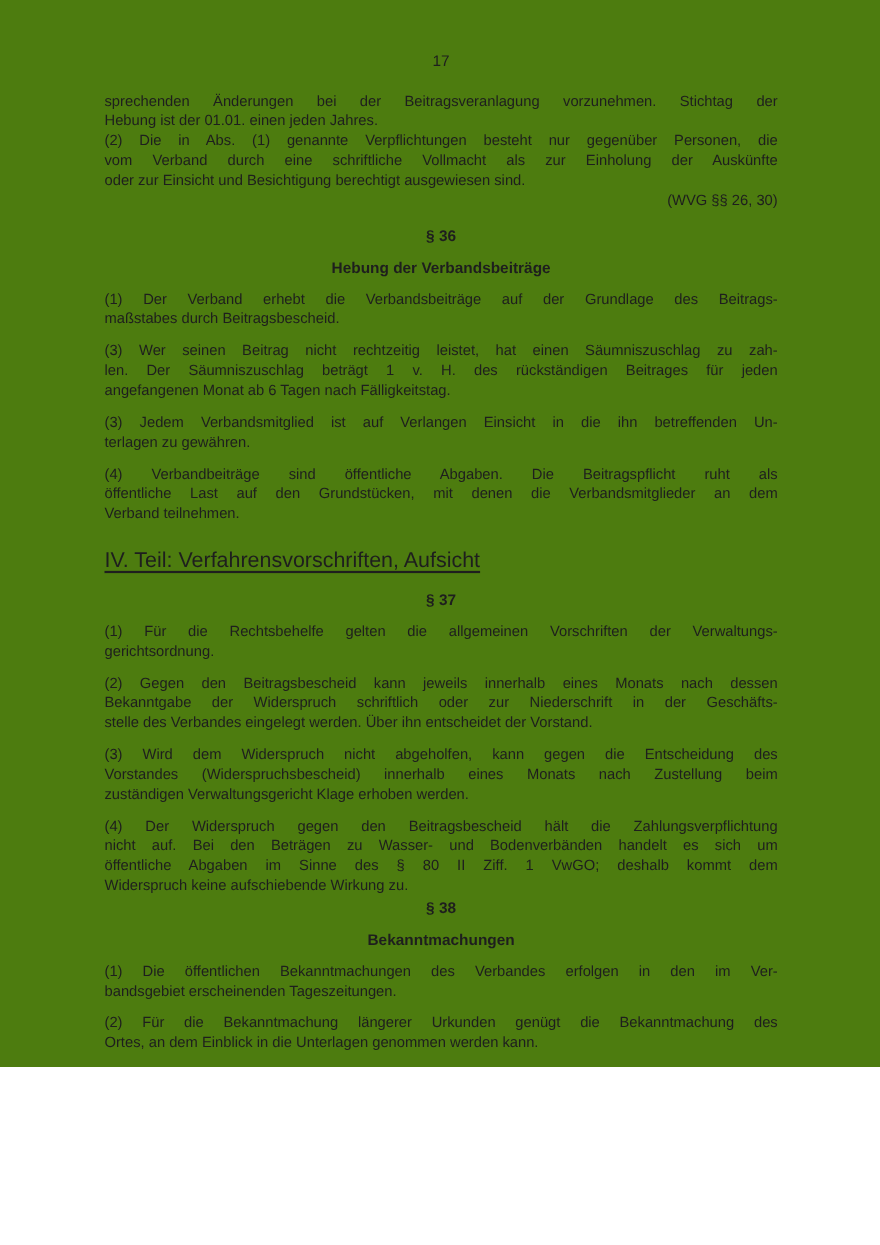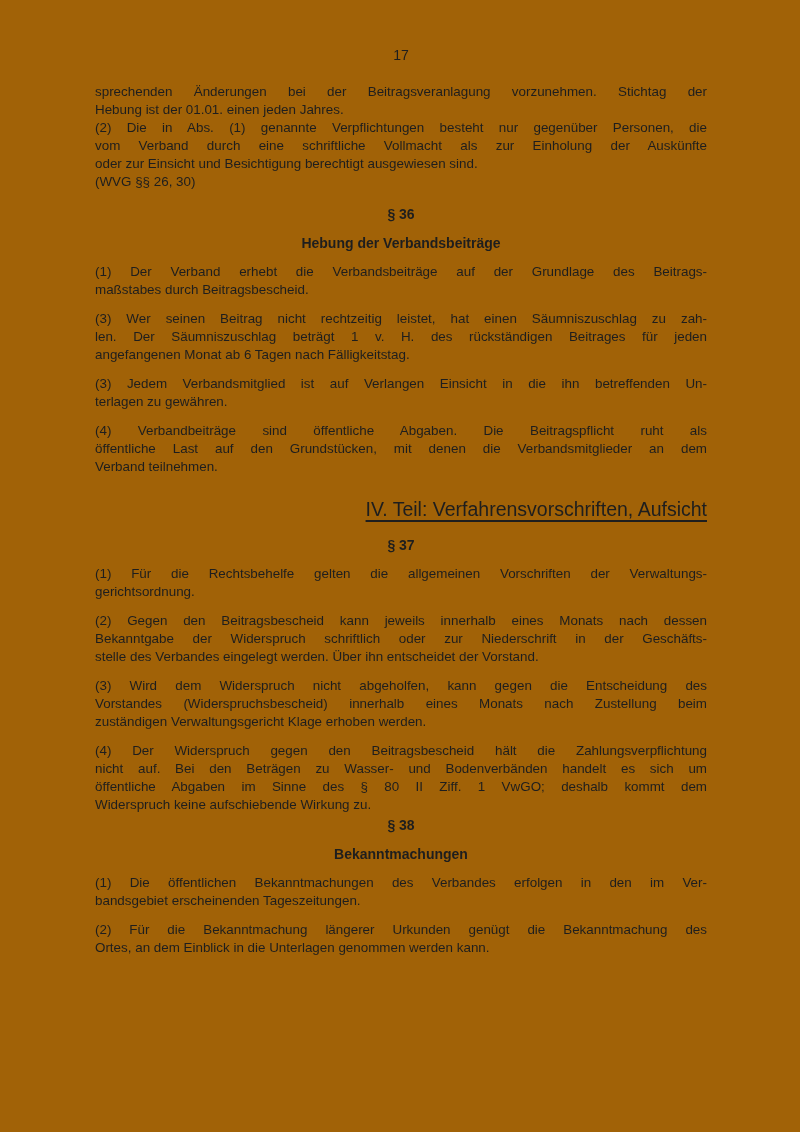--- a/index.html
+++ b/index.html
@@ -1,21 +1,21 @@
 <!DOCTYPE html>
 <html><head>
 <meta charset="utf-8">
 <style>
   html, body { margin: 0; padding: 0; }
   body { background: #ffffff; }
   .page {
     position: relative;
     width: 800px;
-    height: 1132px;
-    background: #a16207;
+    height: 970px;
+    background: #4d7c0f;
     overflow: hidden;
     font-family: "Liberation Sans", "DejaVu Sans", sans-serif;
     color: #1e1e1e;
   }
   .content {
     position: absolute;
     left: 95px;
     top: 46px;
     width: 612px;
     font-size: 13.4px;
@@ -36,32 +36,32 @@
     font-size: 14px;
   }
   .h-para.tight { margin-top: 2px; }
   .h-title {
     font-weight: bold;
     text-align: center;
     font-size: 14px;
   }
   .h-part {
     margin-top: 20px;
-    text-align: right;
+    text-align: left;
     font-size: 19.5px;
     line-height: 26px;
   }
   .h-part .u {
     text-decoration: underline;
     text-underline-offset: 4px;
     text-decoration-thickness: 1.5px;
   }
   .ln { text-align: justify; text-align-last: justify; }
   .ln-last { text-align: left; }
-  .ref { text-align: left; }
+  .ref { text-align: right; }
 </style>
 </head>
 <body>
 
 <div class="page">
   <div class="content">
     <div class="page-number">17</div>
     <div id="blocks">
         <div class="block para flush">
           <div class="ln">sprechenden Änderungen bei der Beitragsveranlagung vorzunehmen. Stichtag der</div>

